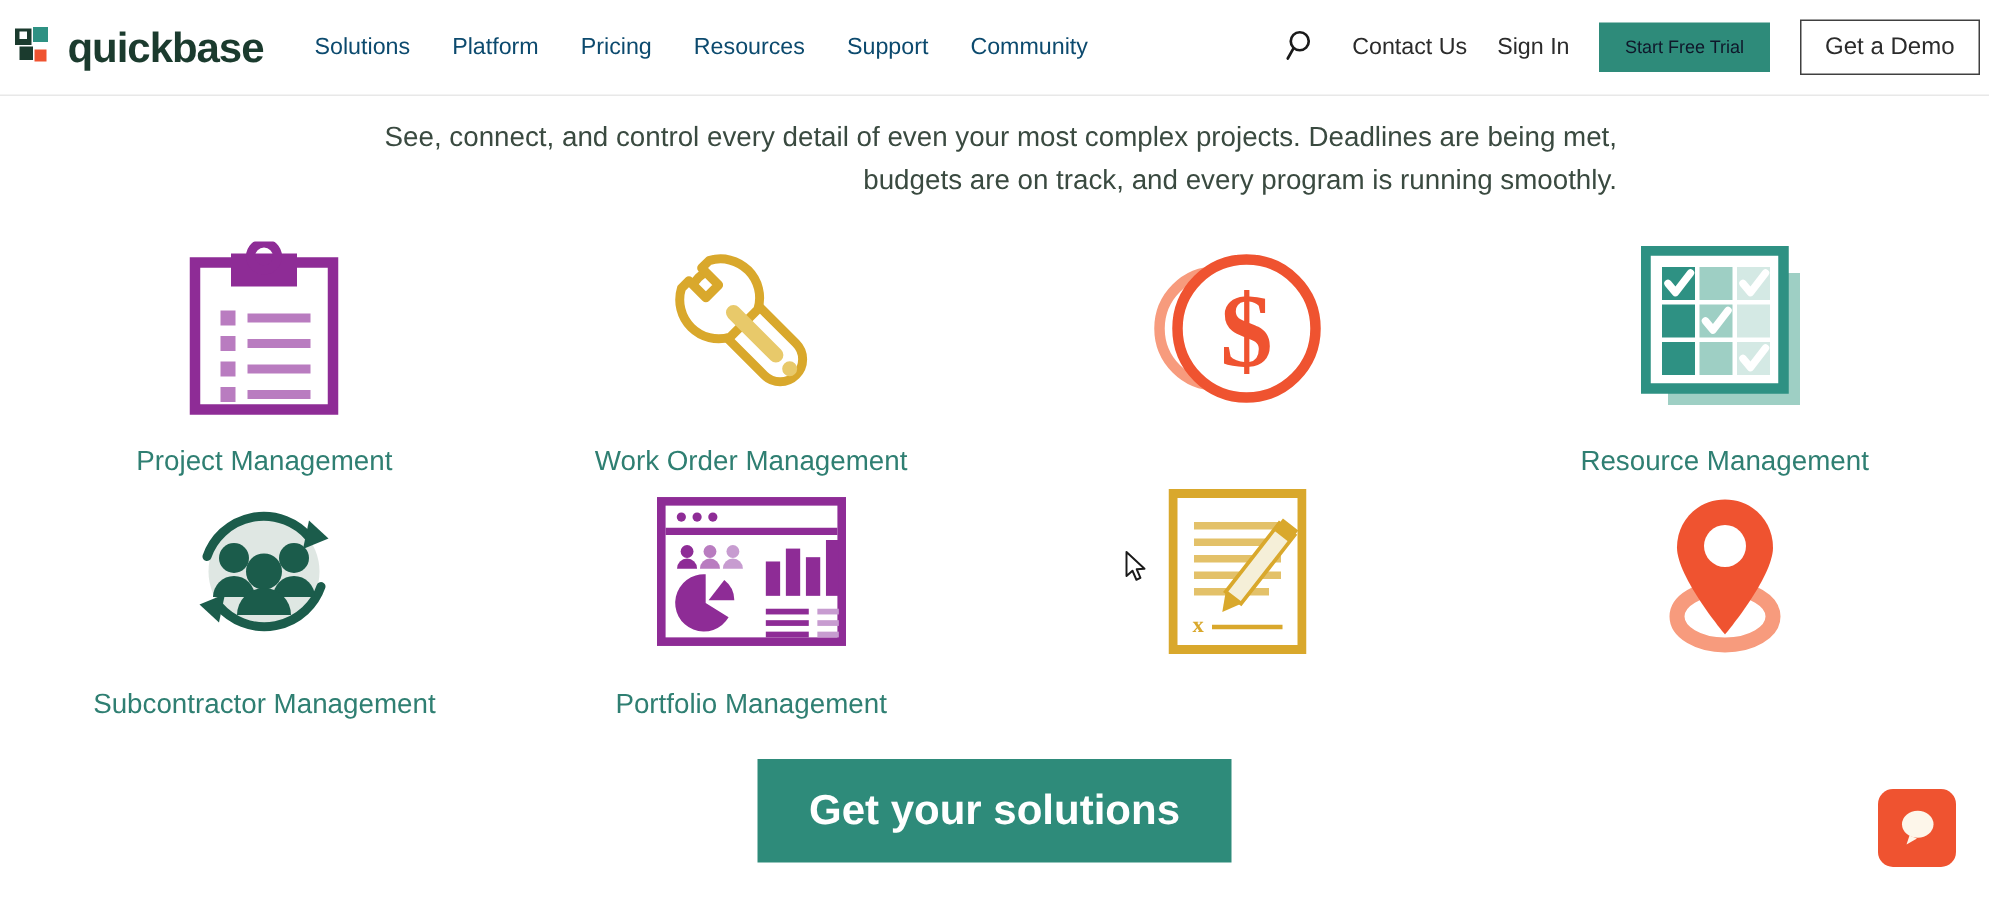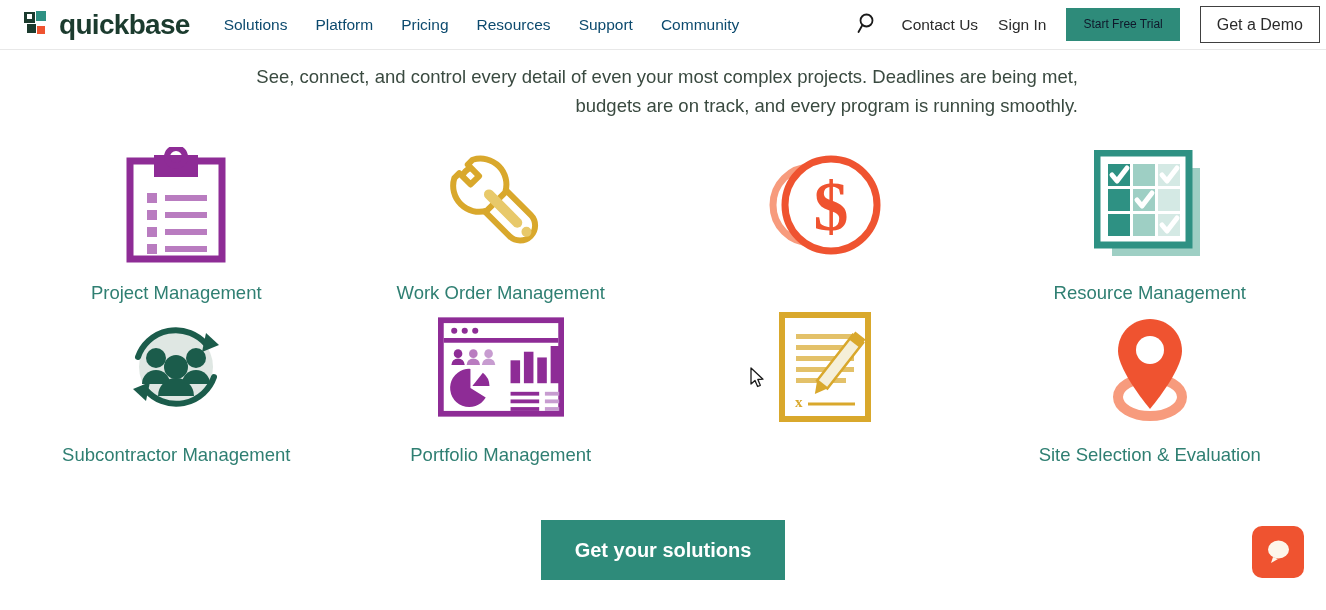--- a/index.html
+++ b/index.html
@@ -7,27 +7,27 @@
   html, body {
     width: 1326px;
     height: 610px;
     overflow: hidden;
     background: #ffffff;
     font-family: "Liberation Sans", sans-serif;
   }
 
   
   .header {
-    height: 50px;
+    height: 64px;
     width: 100%;
     background: #ffffff;
     border-bottom: 1px solid #e8e8e8;
     display: flex;
     align-items: center;
-    padding: 0 0 0 24px;
+    padding: 0 0 0 10px;
     position: relative;
   }
   .logo-wrap {
     display: flex;
     align-items: center;
     gap: 7px;
     margin-right: 34px;
     cursor: pointer;
   }
   .logo-mark { width: 28px; height: 28px; display: block; }
@@ -139,27 +139,26 @@
   
   .cta-wrap {
     width: 100%;
     display: flex;
     justify-content: center;
     margin-top: 26px;
   }
   .cta-btn {
     background: #2e8b7a;
     color: #ffffff;
-    font-size: 20px;
+    font-size: 28px;
     font-weight: bold;
     border: none;
     padding: 19px 34px;
     cursor: pointer;
     line-height: 1.1;
-    margin-top: 28px;
   }
 
   
   .chat-widget {
     position: absolute;
     right: 22px;
     bottom: 32px;
     width: 52px;
     height: 52px;
     border-radius: 10px;
@@ -399,21 +398,20 @@
     </a>
 
     <a class="tile">
       <div class="tile-icon">
         <svg width="100" height="112" viewBox="0 0 100 112" xmlns="http://www.w3.org/2000/svg">
           <ellipse cx="50" cy="86" rx="32" ry="19" fill="none" stroke="#f79b7d" stroke-width="10"></ellipse>
           <path d="M50 8 C32 8 18 22 18 40 C18 60 50 98 50 98 C50 98 82 60 82 40 C82 22 68 8 50 8 Z" fill="#ef5330"></path>
           <circle cx="50" cy="39" r="14" fill="#ffffff"></circle>
         </svg>
       </div>
-      <span class="tile-label">Site Selection &amp; Evaluation</span>
     </a>
 
   </div>
 
   <div class="cta-wrap">
     <button class="cta-btn">Get your solutions</button>
   </div>
 
   <button class="chat-widget">
     <span>

